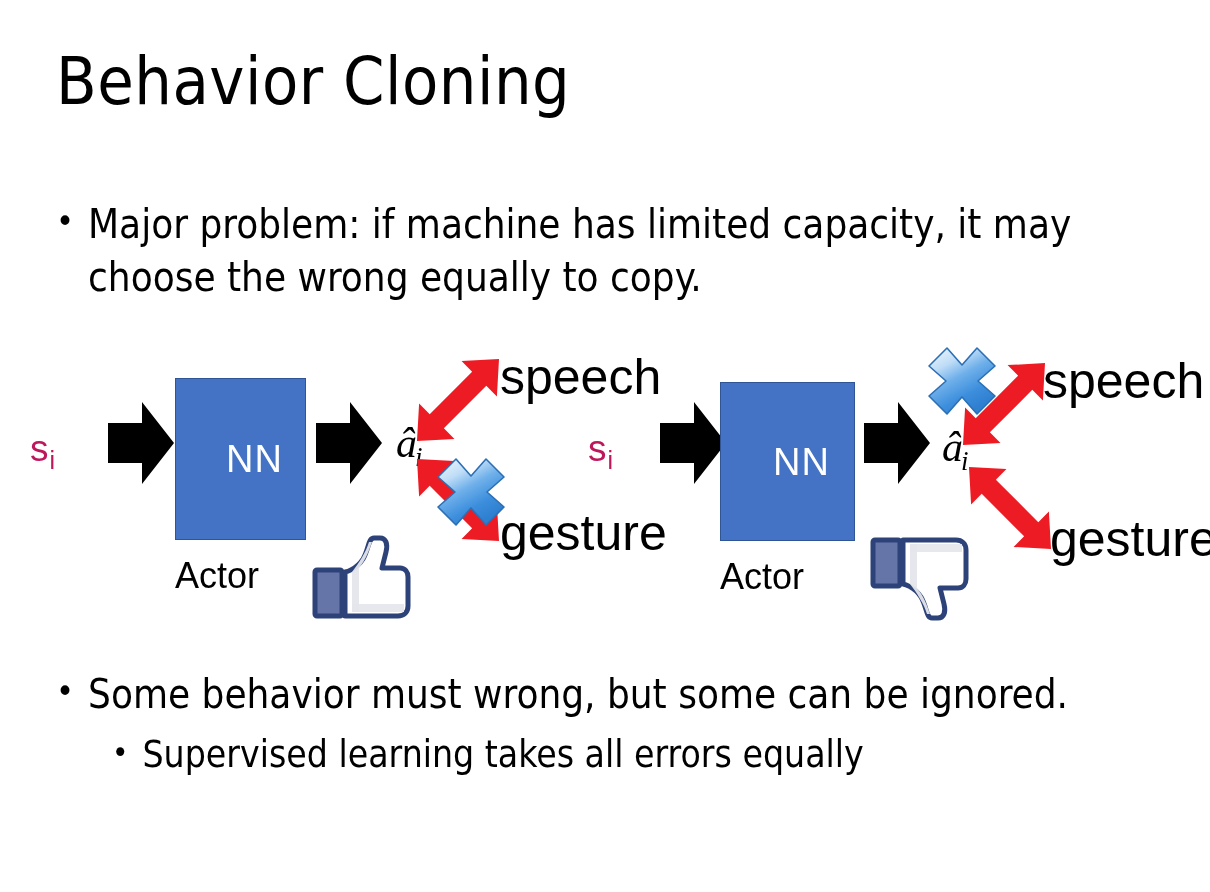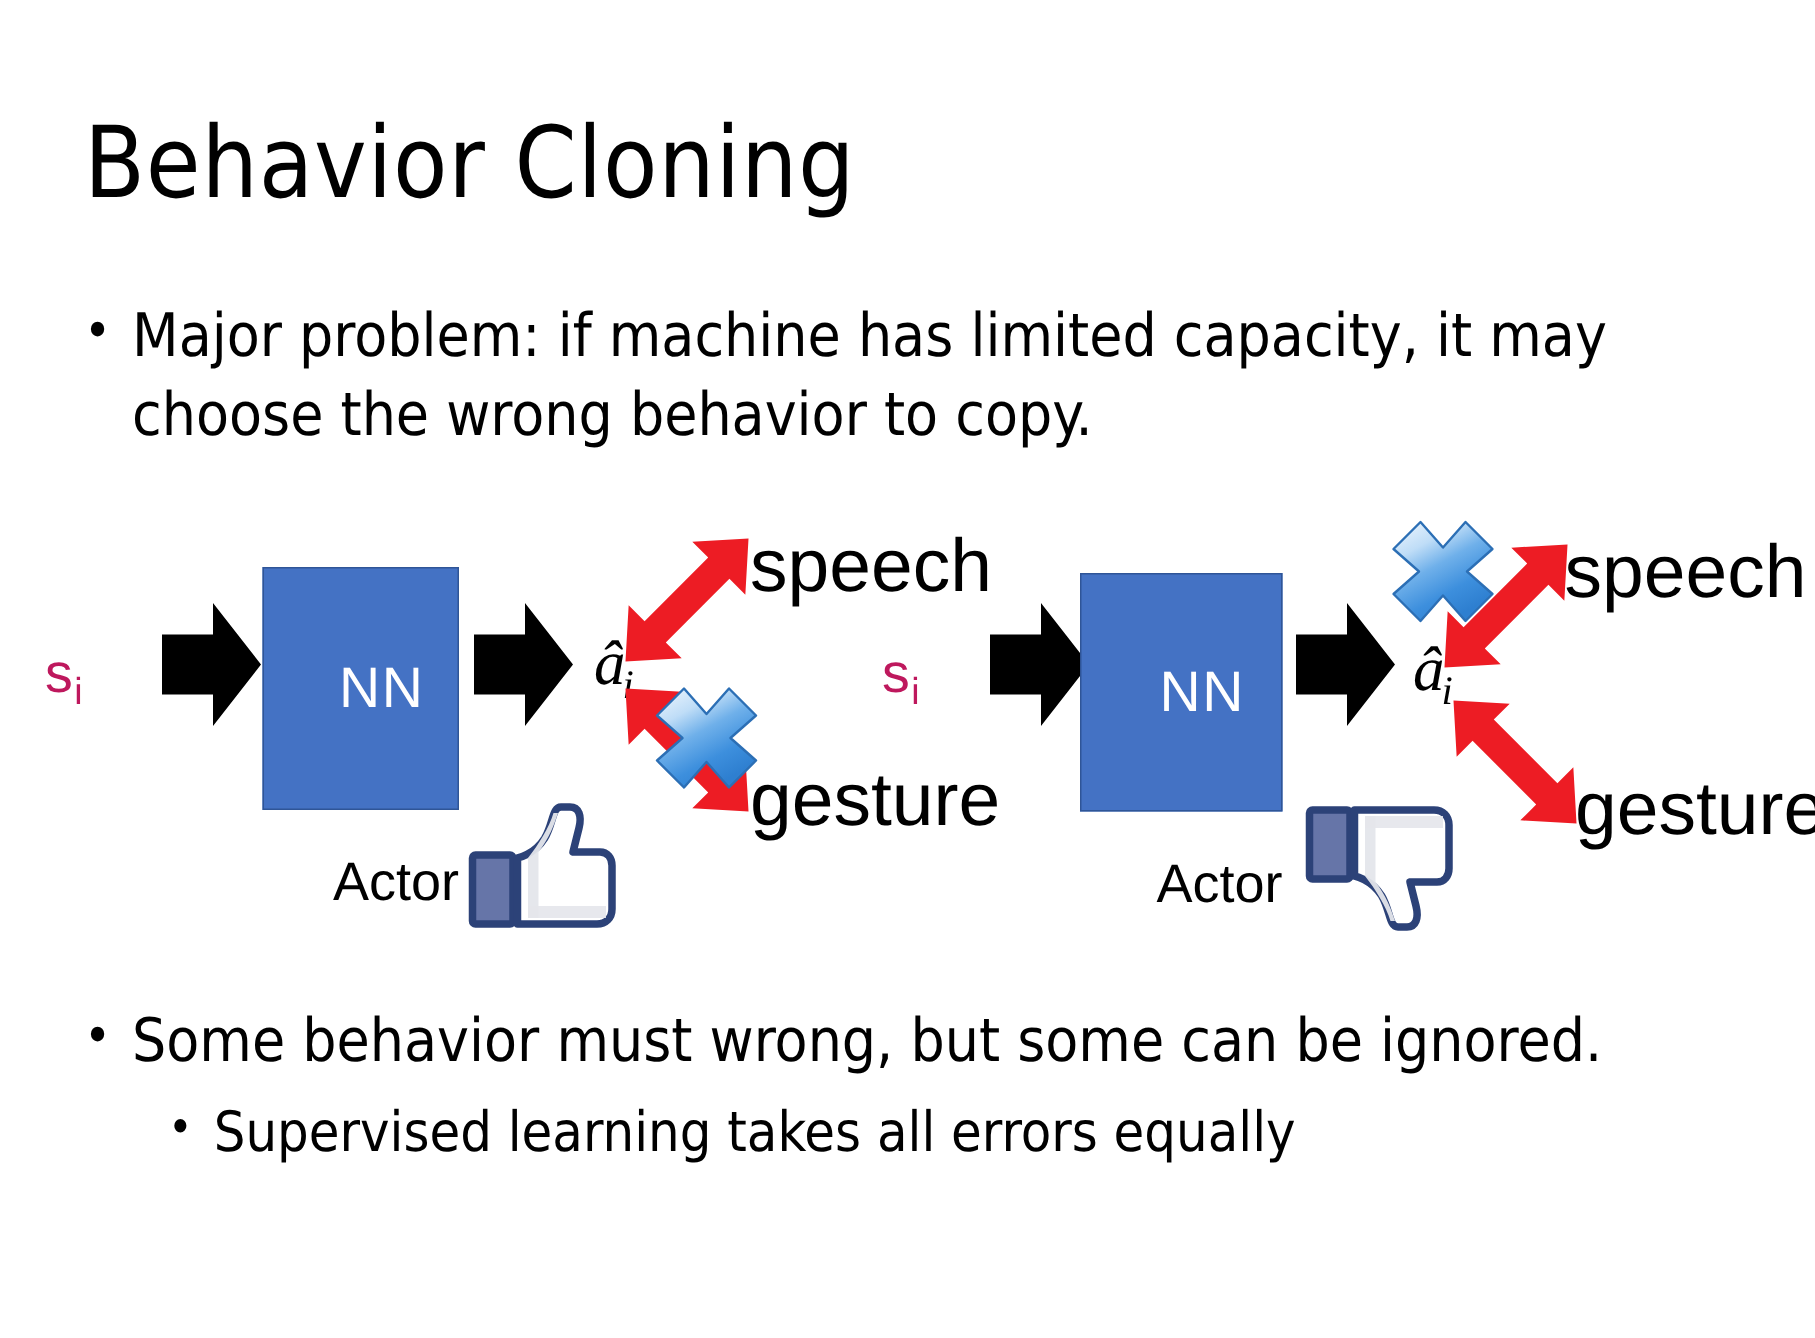--- a/index.html
+++ b/index.html
@@ -24,21 +24,20 @@
     left: 56px;
     top: 46px;
     width: 1100px;
     font-family: "DejaVu Sans Condensed", "Liberation Sans Narrow", "Liberation Sans", sans-serif;
     font-size: 66px;
     font-weight: 300;
     letter-spacing: 0.5px;
     color: #000000;
     line-height: 1.08;
     white-space: nowrap;
-    margin-top: 27px;
   }
 
   
   .bullet-block {
     position: absolute;
     color: #000000;
     font-family: "DejaVu Sans Condensed", "Liberation Sans Narrow", "Liberation Sans", sans-serif;
     font-weight: 400;
   }
   .bullet-row {
@@ -131,22 +130,21 @@
     margin-left: 28px;
   }
 
   .actor-label {
     position: absolute;
     font-family: "Liberation Sans", sans-serif;
     font-size: 36px;
     color: #000000;
     line-height: 1;
     white-space: nowrap;
-    text-align: right;
-    margin-top: 12px;
+    text-align: left;
   }
 
   .action-label {
     position: absolute;
     font-family: "Liberation Serif", serif;
     font-style: italic;
     font-size: 42px;
     color: #000000;
     line-height: 1;
     white-space: nowrap;
@@ -188,21 +186,21 @@
 </head>
 <body>
 
 <div id="slide">
 
   <div id="slide-title">Behavior Cloning</div>
 
   <div class="bullet-block" id="bullet-top">
     <div class="bullet-row">
       <span class="bullet-dot">•</span>
-      <span class="bullet-text">Major problem: if machine has limited capacity, it may choose the wrong behavior to copy.</span>
+      <span class="bullet-text">Major problem: if machine has limited capacity, it may choose the wrong equally to copy.</span>
     </div>
   </div>
 
   <div class="diagram" id="diagram-left">
 
     <div class="state-label" style="left:8px; top:94px;">
       <span>s</span><span class="sub">i</span>
     </div>
 
     <div class="block-arrow" style="left:86px; top:63px;">

